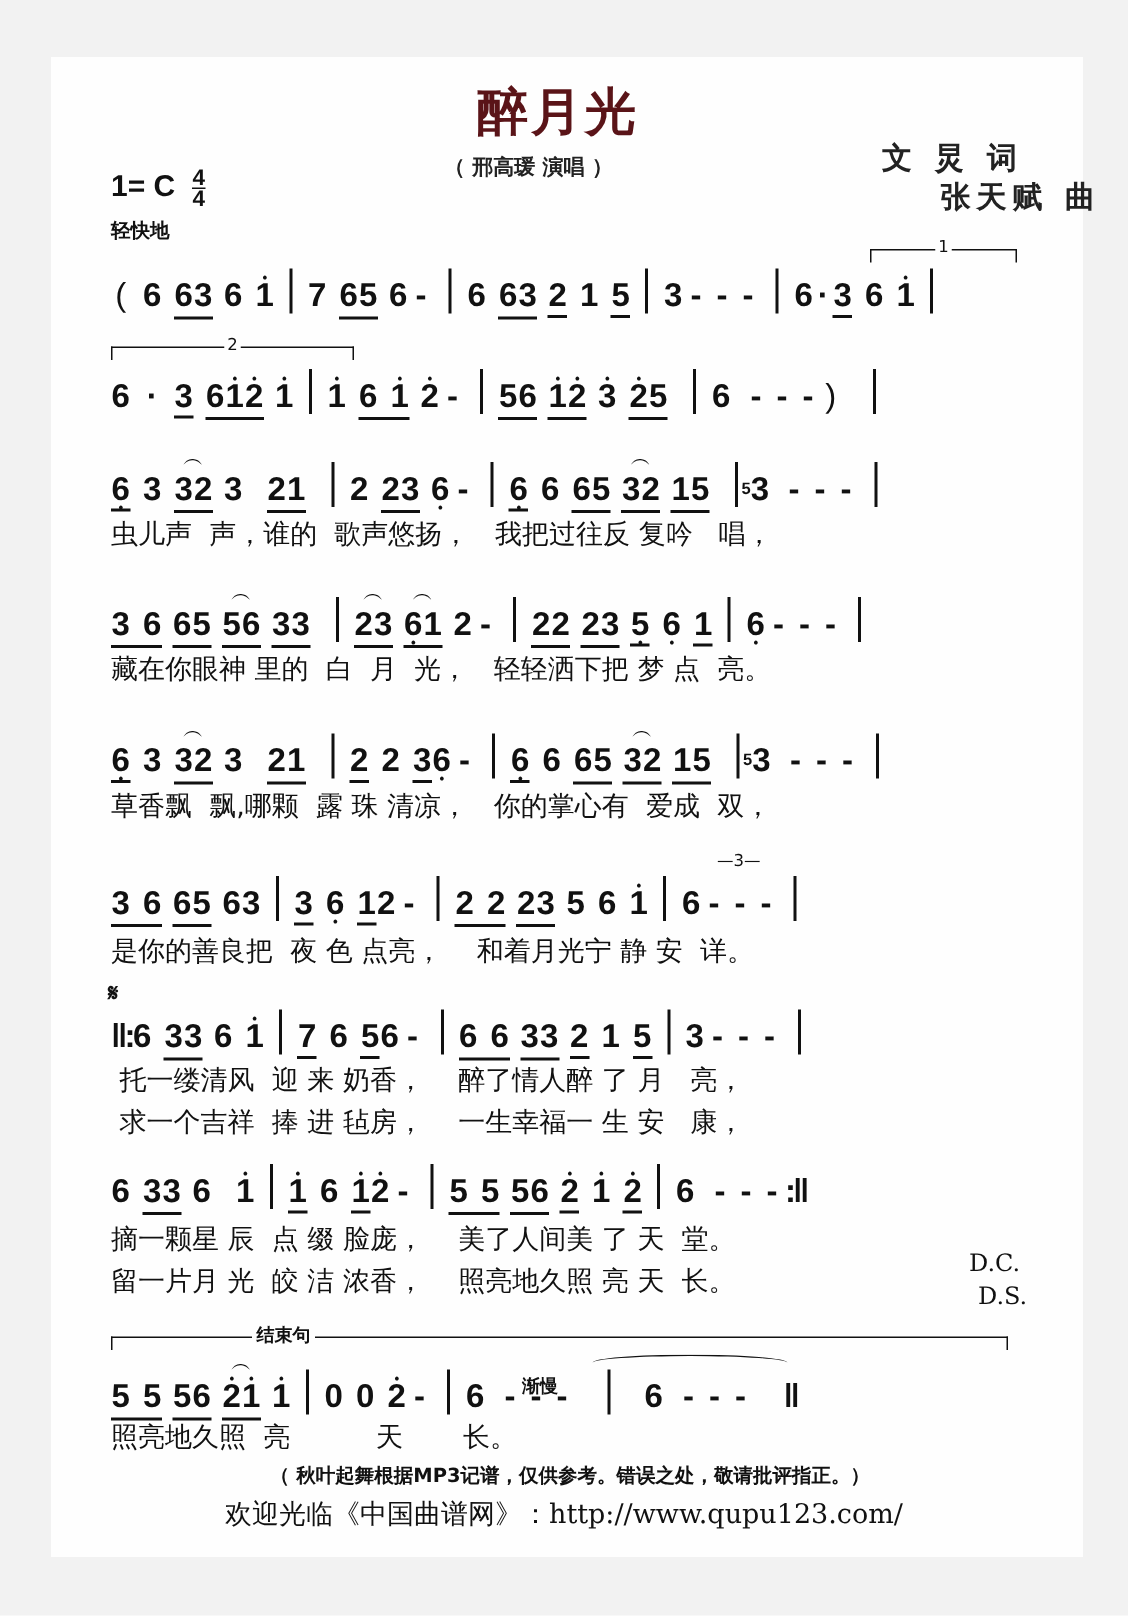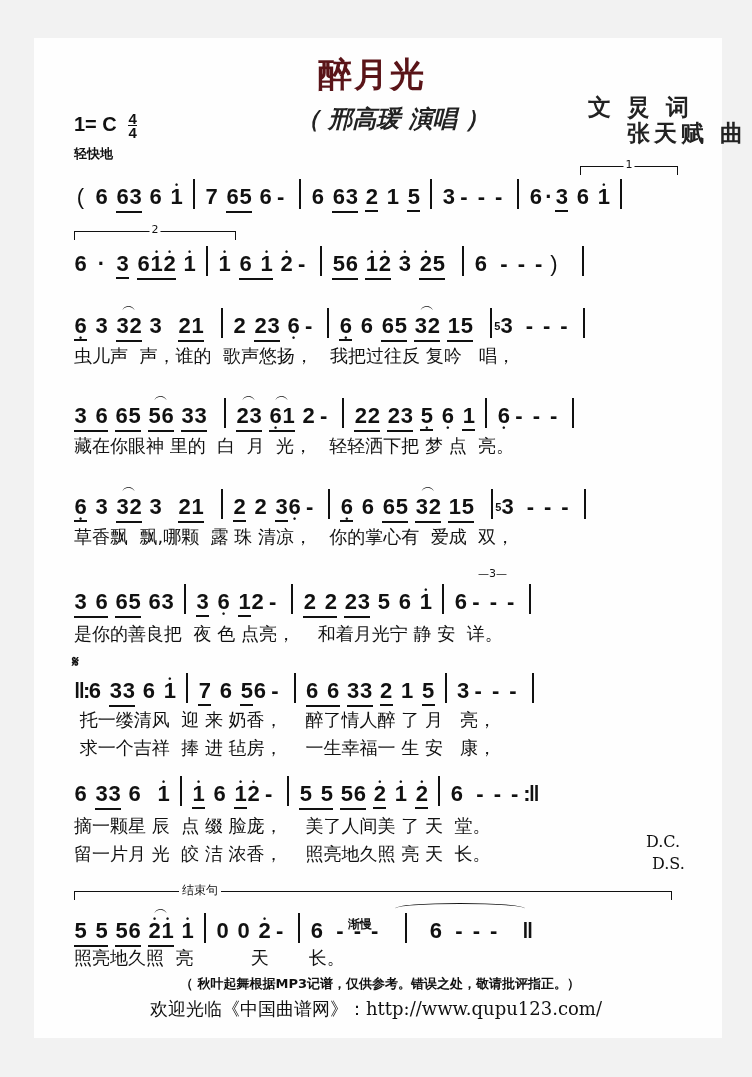--- a/index.html
+++ b/index.html
@@ -6,22 +6,22 @@
     body {
       width: 752px; height: 1077px; background: #f2f2f2; position: relative; overflow: hidden;
       font-family: "DejaVu Sans", sans-serif; color: #111;
     }
     .paper {
       position: absolute; left: 34px; top: 38px; width: 688px; height: 1000px;
       background: #fefefe;
     }
     .abs { position: absolute; white-space: nowrap; }
     .title { left: 318px; top: 52px; font-size: 34px; font-weight: bold; color: #5a1418; letter-spacing: 2px; }
-    .singer { left: 296px; top: 103px; font-size: 24px; font-weight: bold; color: #222; font-style: italic; }
-    .credit { font-family: "DejaVu Serif", serif; font-size: 23px; font-weight: bold; color: #222; letter-spacing: 4px; }
+    .singer { left: 296px; top: 103px; font-size: 14px; font-weight: bold; color: #222; }
+    .credit { font-family: "DejaVu Serif", serif; font-size: 20px; font-weight: bold; color: #222; letter-spacing: 4px; }
     .key { left: 74px; top: 112px; font-size: 20px; font-weight: bold; font-family: "Liberation Sans", sans-serif; }
     .timesig { display: inline-block; vertical-align: middle; text-align: center; line-height: 13px; font-size: 15px; margin-left: 6px; }
     .tempo { left: 74px; top: 145px; font-size: 13px; font-weight: bold; }
     .row {
       position: absolute; left: 74px; width: 610px; height: 32px;
       display: flex; align-items: flex-end;
       font-family: "Liberation Sans", sans-serif; font-weight: bold; font-size: 22px;
     }
     .n { position: relative; display: inline-block; min-width: 13px; text-align: center; line-height: 26px; }
     .n.u::after { content: ""; position: absolute; left: 0; right: 0; bottom: -2px; border-bottom: 2px solid #111; }
@@ -456,21 +456,21 @@
     <span class="dash">-</span>
     <span class="dash">-</span>
     <span class="n" style="letter-spacing:-2px">:‖</span>
 </div>
 <div class="lyric" style="top:814px;">摘一颗星 辰  点 缀 脸庞，    美了人间美 了 天  堂。</div>
 <div class="lyric" style="top:842px;">留一片月 光  皎 洁 浓香，    照亮地久照 亮 天  长。</div>
 <div class="abs dcds" style="left:646px;top:832px;">D.C.</div>
 <div class="abs dcds" style="left:652px;top:854px;">D.S.</div>
 
 <div class="bracket" style="left:74px;top:891px;width:596px;border-top:1px solid #111;"></div>
-<div class="abs" style="left:179px;top:882px;font-size:12px;font-weight:normal;background:#fefefe;padding:0 3px;">结束句</div>
+<div class="abs" style="left:168px;top:882px;font-size:12px;font-weight:bold;background:#fefefe;padding:0 3px;">结束句</div>
 <div class="abs" style="left:348px;top:916px;font-size:12px;font-weight:bold;">渐慢</div>
 <div class="abs" style="left:395px;top:903px;width:130px;height:10px;border-top:1.5px solid #111;border-radius:50% 50% 0 0;"></div>
 <div class="row" style="top:912px;">
   <span class="grp u">
       <span class="n">5</span>
       <span class="sp"></span>
       <span class="n">5</span>
     </span>
     <span class="grp u">
       <span class="n">5</span>

